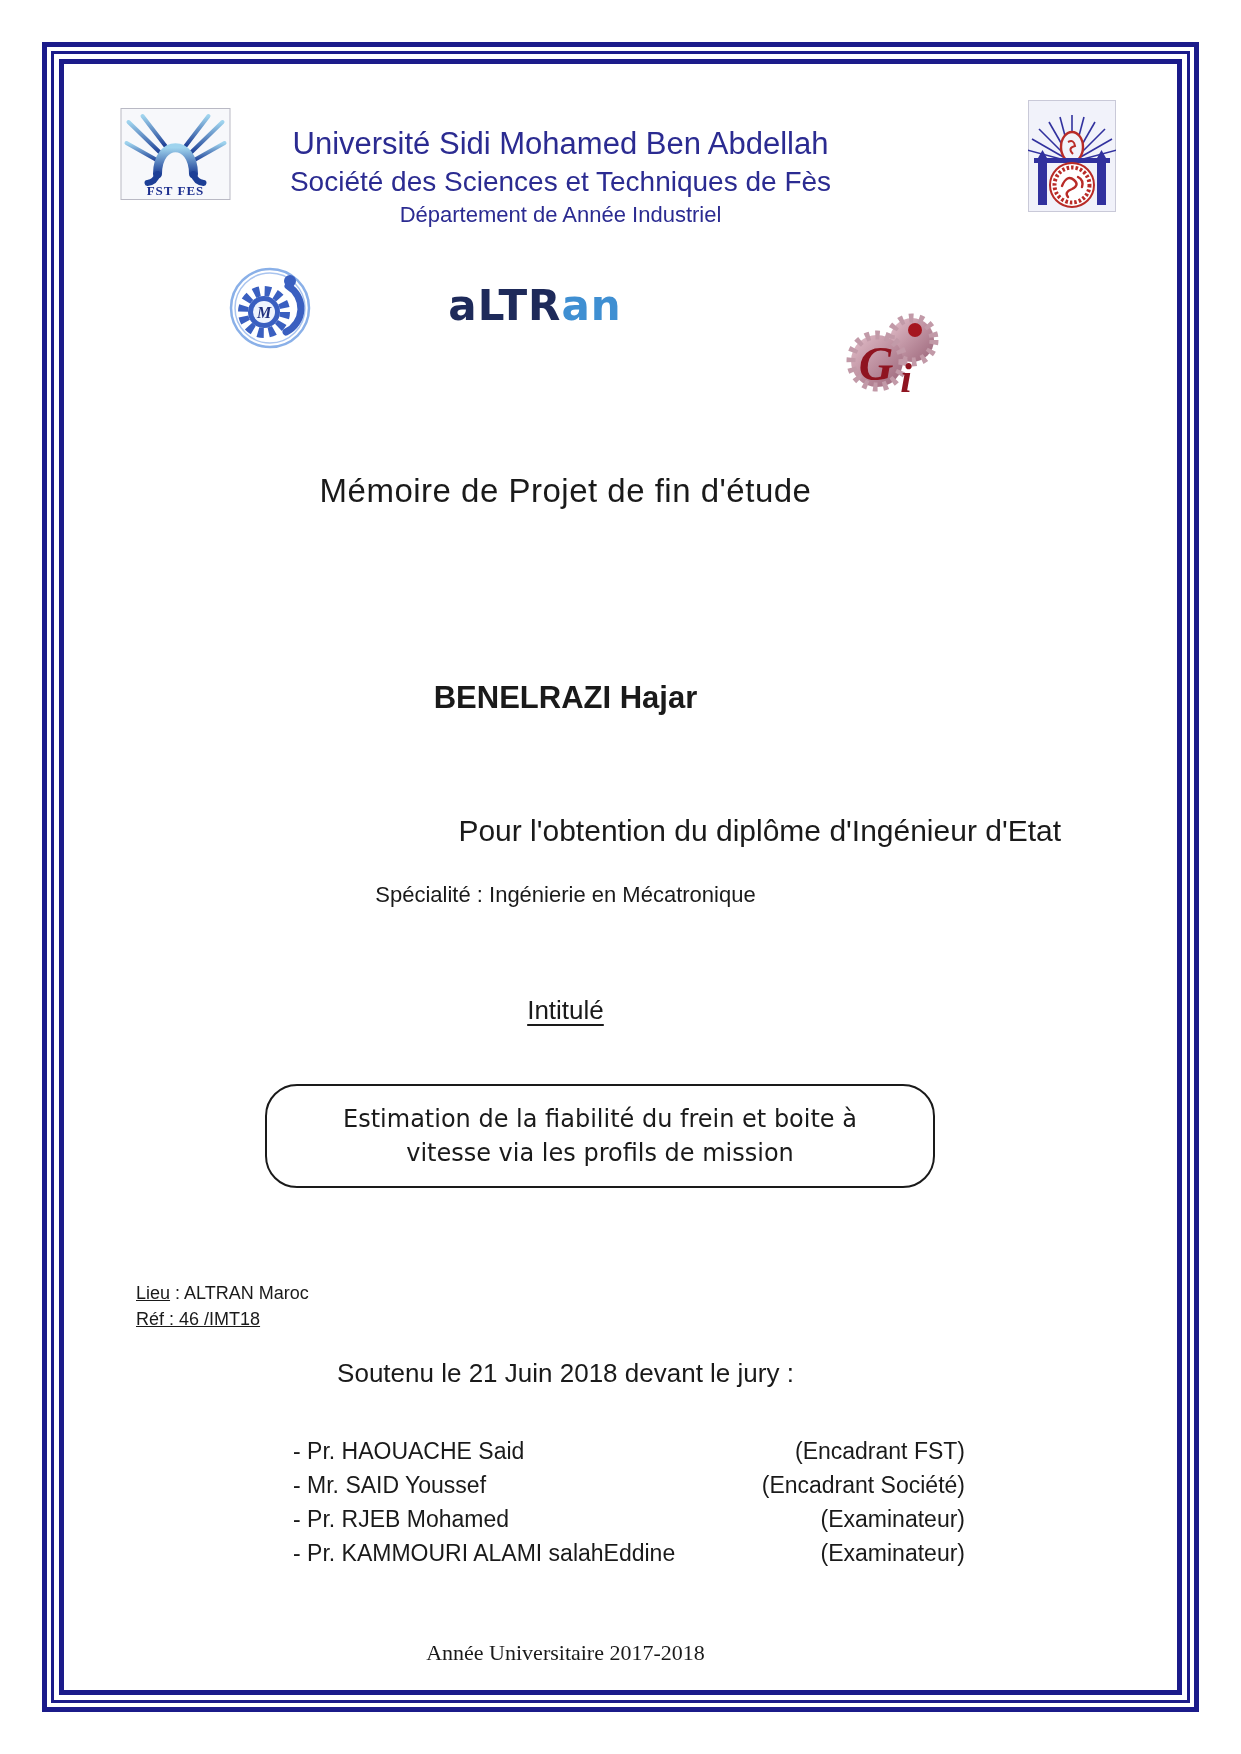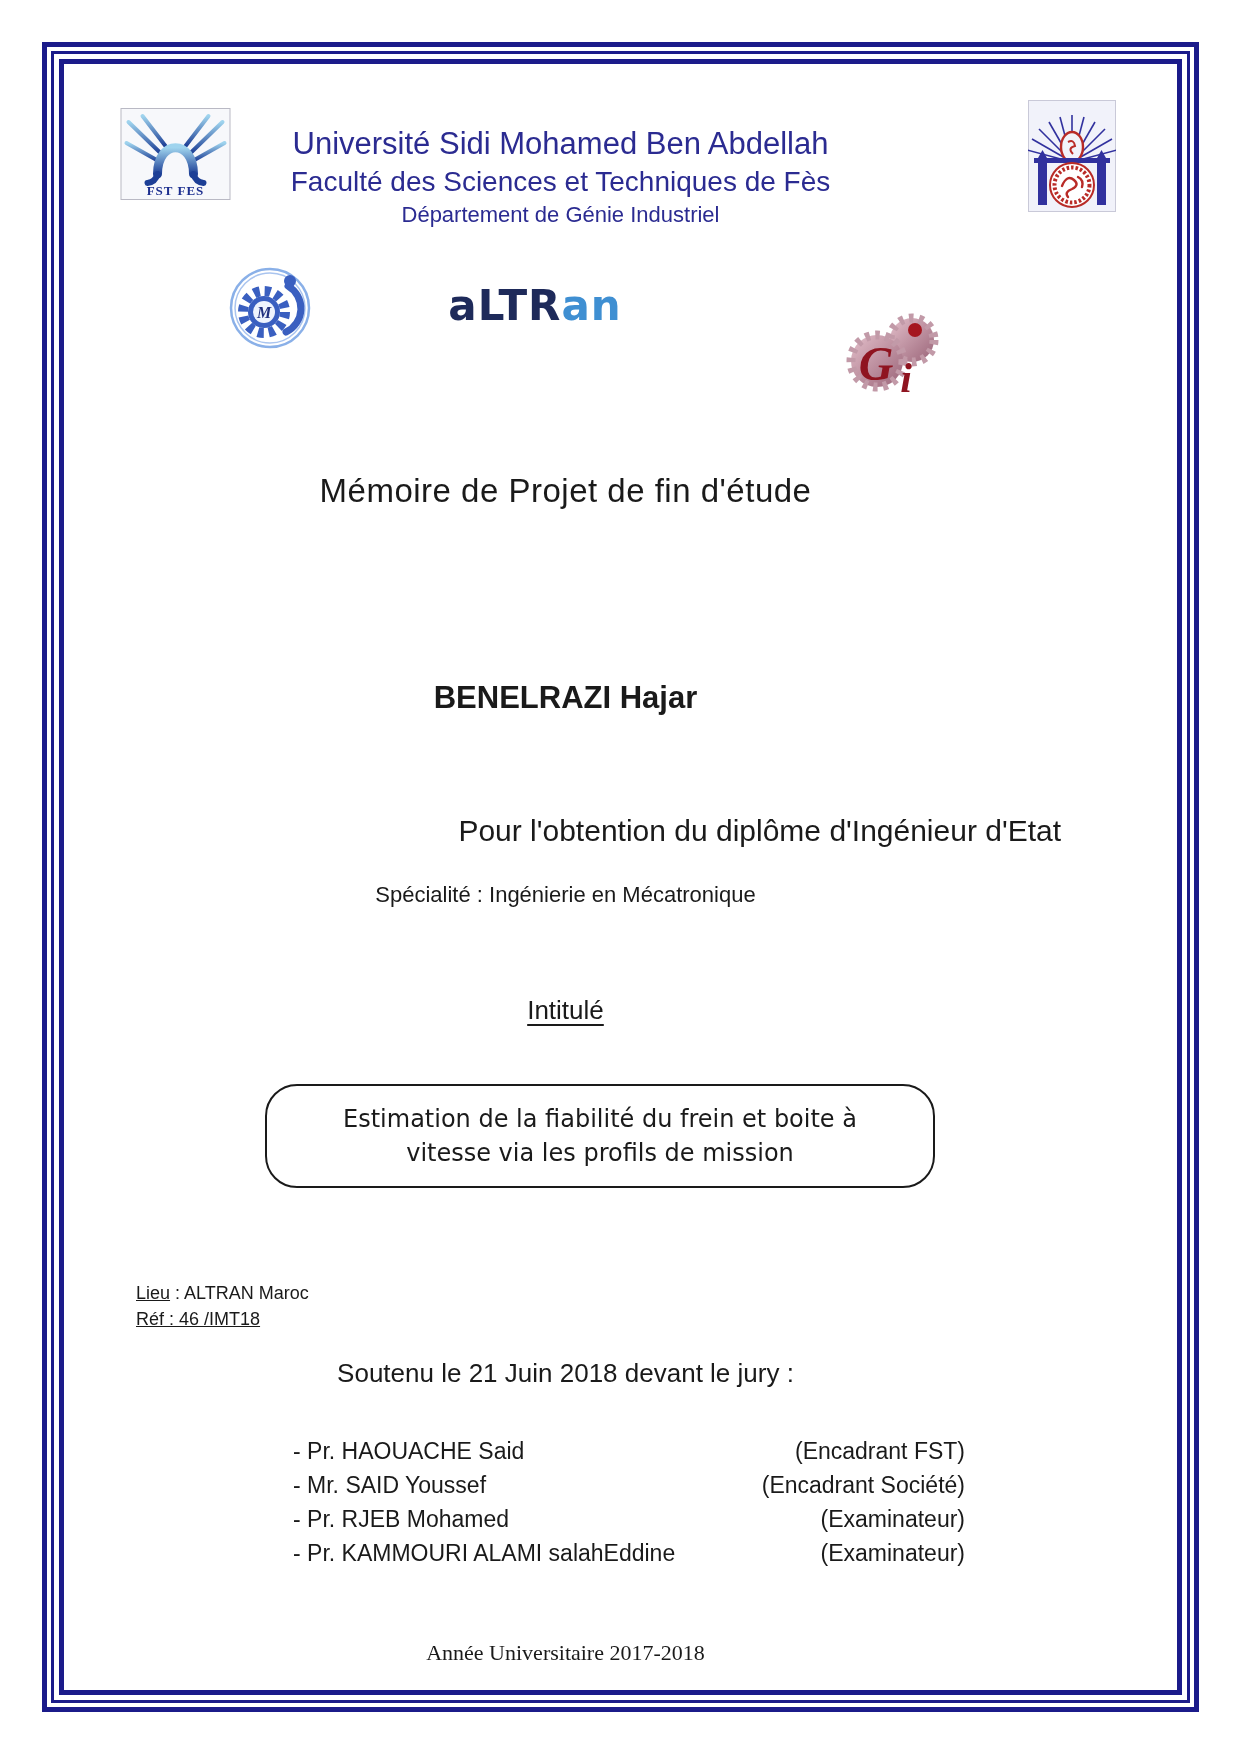--- a/index.html
+++ b/index.html
@@ -132,22 +132,22 @@
       <rect x="10" y="63" width="9" height="42" fill="#31319e"></rect>
       <rect x="69" y="63" width="9" height="42" fill="#31319e"></rect>
       <circle cx="44" cy="85" r="22" fill="#ffffff" stroke="#b92b27" stroke-width="2"></circle>
       <circle cx="44" cy="85" r="17.5" fill="none" stroke="#b92b27" stroke-width="4" stroke-dasharray="2.5 2"></circle>
       <path d="M34 86 q5 -12 12 -6 q6 5 -2 9 q-8 3 -4 8 M50 77 q6 3 4 10" fill="none" stroke="#b92b27" stroke-width="2.4" stroke-linecap="round"></path>
     </svg>
   </div>
 
   <div class="header-block">
     <div class="header-university">Université Sidi Mohamed Ben Abdellah</div>
-    <div class="header-faculty">Faculté des Sciences et Techniques de Fès</div>
-    <div class="header-department">Département de Génie Industriel</div>
+    <div class="header-faculty">Société des Sciences et Techniques de Fès</div>
+    <div class="header-department">Département de Année Industriel</div>
   </div>
 
   <div class="logo logo-meca">
     <svg viewBox="0 0 84 84">
       <circle cx="42" cy="42" r="39" fill="none" stroke="#8ab0e8" stroke-width="2.5"></circle>
       <circle cx="42" cy="42" r="35" fill="none" stroke="#a9c4ef" stroke-width="1.5"></circle>
       <circle cx="36" cy="46" r="21" fill="none" stroke="#3a5fc0" stroke-width="10" stroke-dasharray="6 5"></circle>
       <circle cx="36" cy="46" r="16" fill="#3a5fc0"></circle>
       <circle cx="36" cy="46" r="11" fill="#eef3fd"></circle>
       <path d="M60 20 A 26 26 0 0 1 58 66" fill="none" stroke="#3a5fc0" stroke-width="7" stroke-linecap="round"></path>

